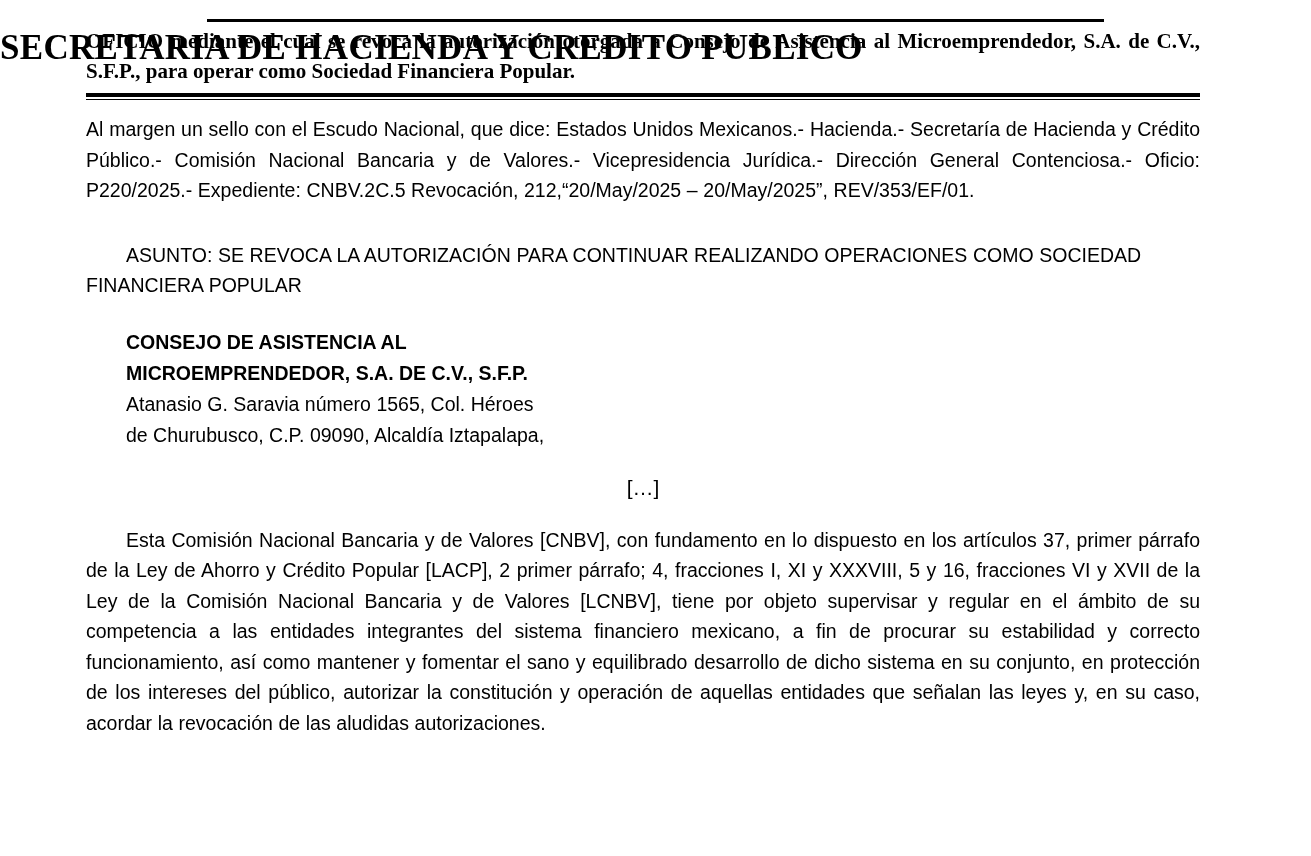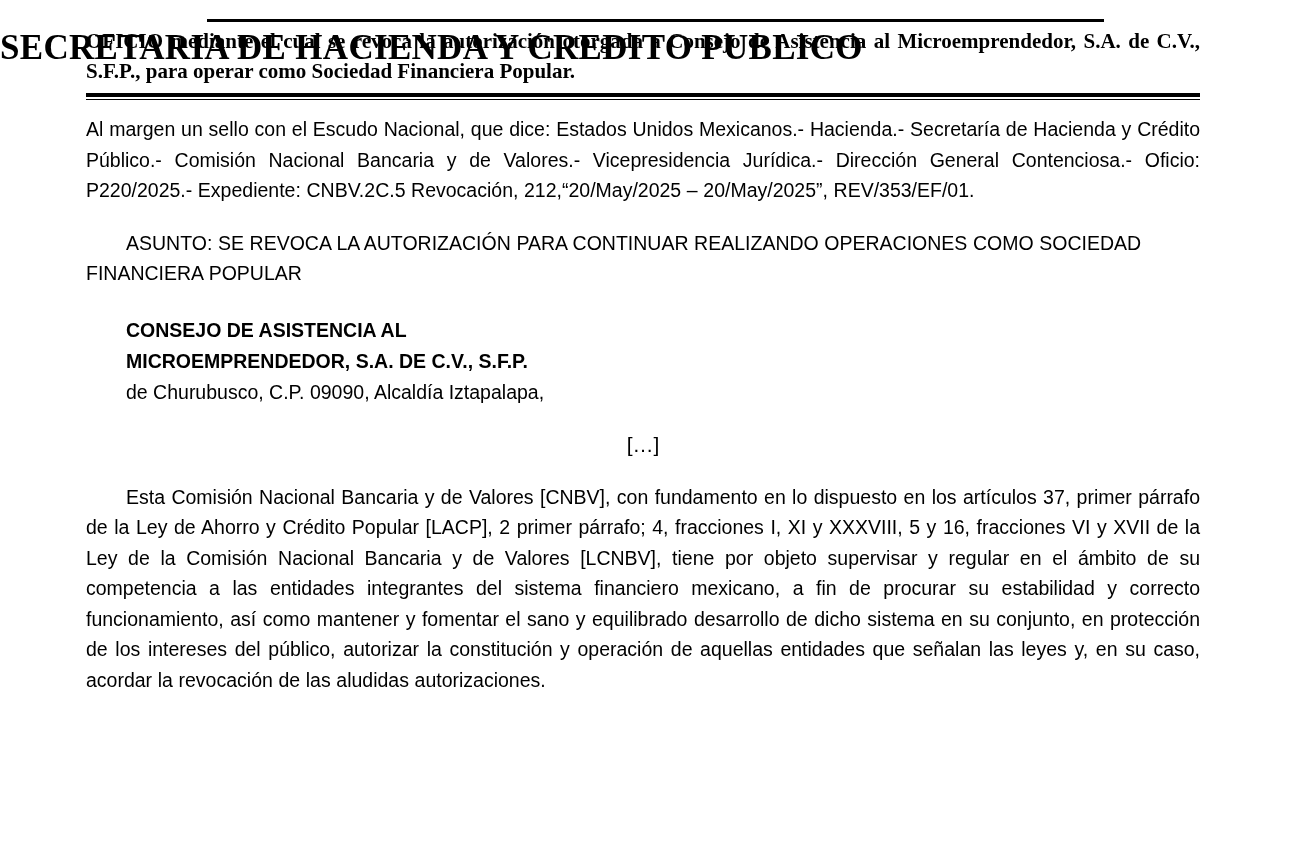--- a/index.html
+++ b/index.html
@@ -84,21 +84,21 @@
     text-align-last: left;
     hyphens: none;
     word-spacing: 0.2px;
   }
 
   .p-sello {
     margin: 14px 0 8px 0;
   }
 
   .p-asunto {
-    margin: 22px 0 0 0;
+    margin: 34px 0 0 0;
     text-indent: 40px;
     text-align: left;
   }
 
   .addressee {
     margin: 26px 0 4px 0;
     padding-left: 40px;
   }
   .addressee .line {
     font-family: "Liberation Sans", "DejaVu Sans", sans-serif;
@@ -148,20 +148,21 @@
       <div class="thin"></div>
     </div>
 
     <p class="body-text p-sello">Al margen un sello con el Escudo Nacional, que dice: Estados Unidos Mexicanos.- Hacienda.- Secretaría de Hacienda y Crédito Público.- Comisión Nacional Bancaria y de Valores.- Vicepresidencia Jurídica.- Dirección General Contenciosa.- Oficio: P220/2025.- Expediente: CNBV.2C.5 Revocación, 212,“20/May/2025 – 20/May/2025”, REV/353/EF/01.</p>
 
     <p class="body-text p-asunto">ASUNTO: SE REVOCA LA AUTORIZACIÓN PARA CONTINUAR REALIZANDO OPERACIONES COMO SOCIEDAD FINANCIERA POPULAR</p>
 
     <div class="addressee">
       <div class="line bold">CONSEJO DE ASISTENCIA AL</div>
       <div class="line bold">MICROEMPRENDEDOR, S.A. DE C.V., S.F.P.</div>
+      <div class="line">Atanasio G. Saravia número 1565, Col. Héroes</div>
       <div class="line">de Churubusco, C.P. 09090, Alcaldía Iztapalapa,</div>
     </div>
 
     <div class="ellipsis-marker">[…]</div>
 
     <p class="body-text p-main">
       <span>Esta Comisión Nacional Bancaria y de Valores [</span><span class="acronym">CNBV</span><span>], con fundamento en lo dispuesto en los artículos 37, primer párrafo de la Ley de Ahorro y Crédito Popular [</span><span class="acronym">LACP</span><span>], 2 primer párrafo; 4, fracciones I, XI y XXXVIII, 5 y 16, fracciones VI y XVII de la Ley de la Comisión Nacional Bancaria y de Valores [</span><span class="acronym">LCNBV</span><span>], tiene por objeto supervisar y regular en el ámbito de su competencia a las entidades integrantes del sistema financiero mexicano, a fin de procurar su estabilidad y correcto funcionamiento, así como mantener y fomentar el sano y equilibrado desarrollo de dicho sistema en su conjunto, en protección de los intereses del público, autorizar la constitución y operación de aquellas entidades que señalan las leyes y, en su caso, acordar la revocación de las aludidas autorizaciones.</span>
     </p>
 
   </div>

